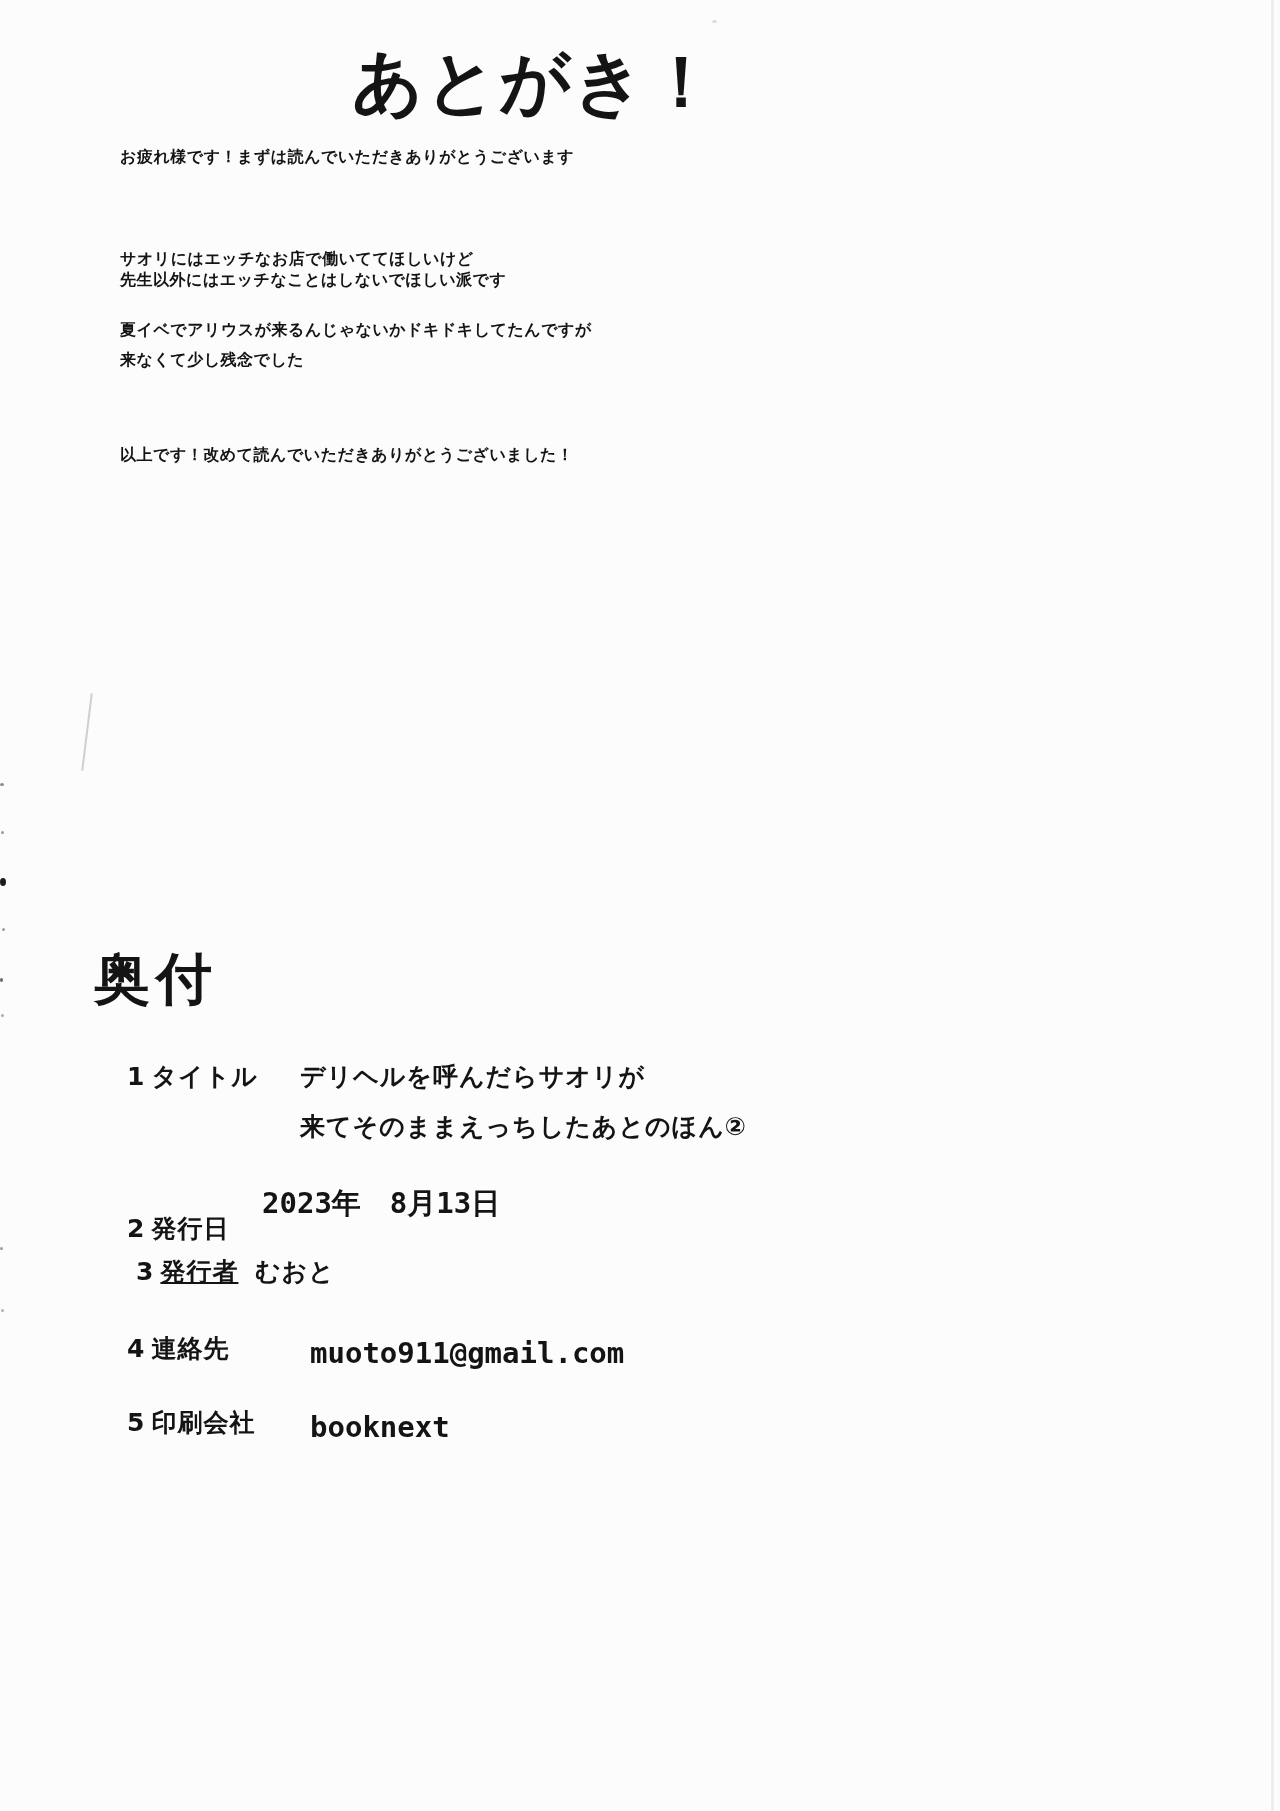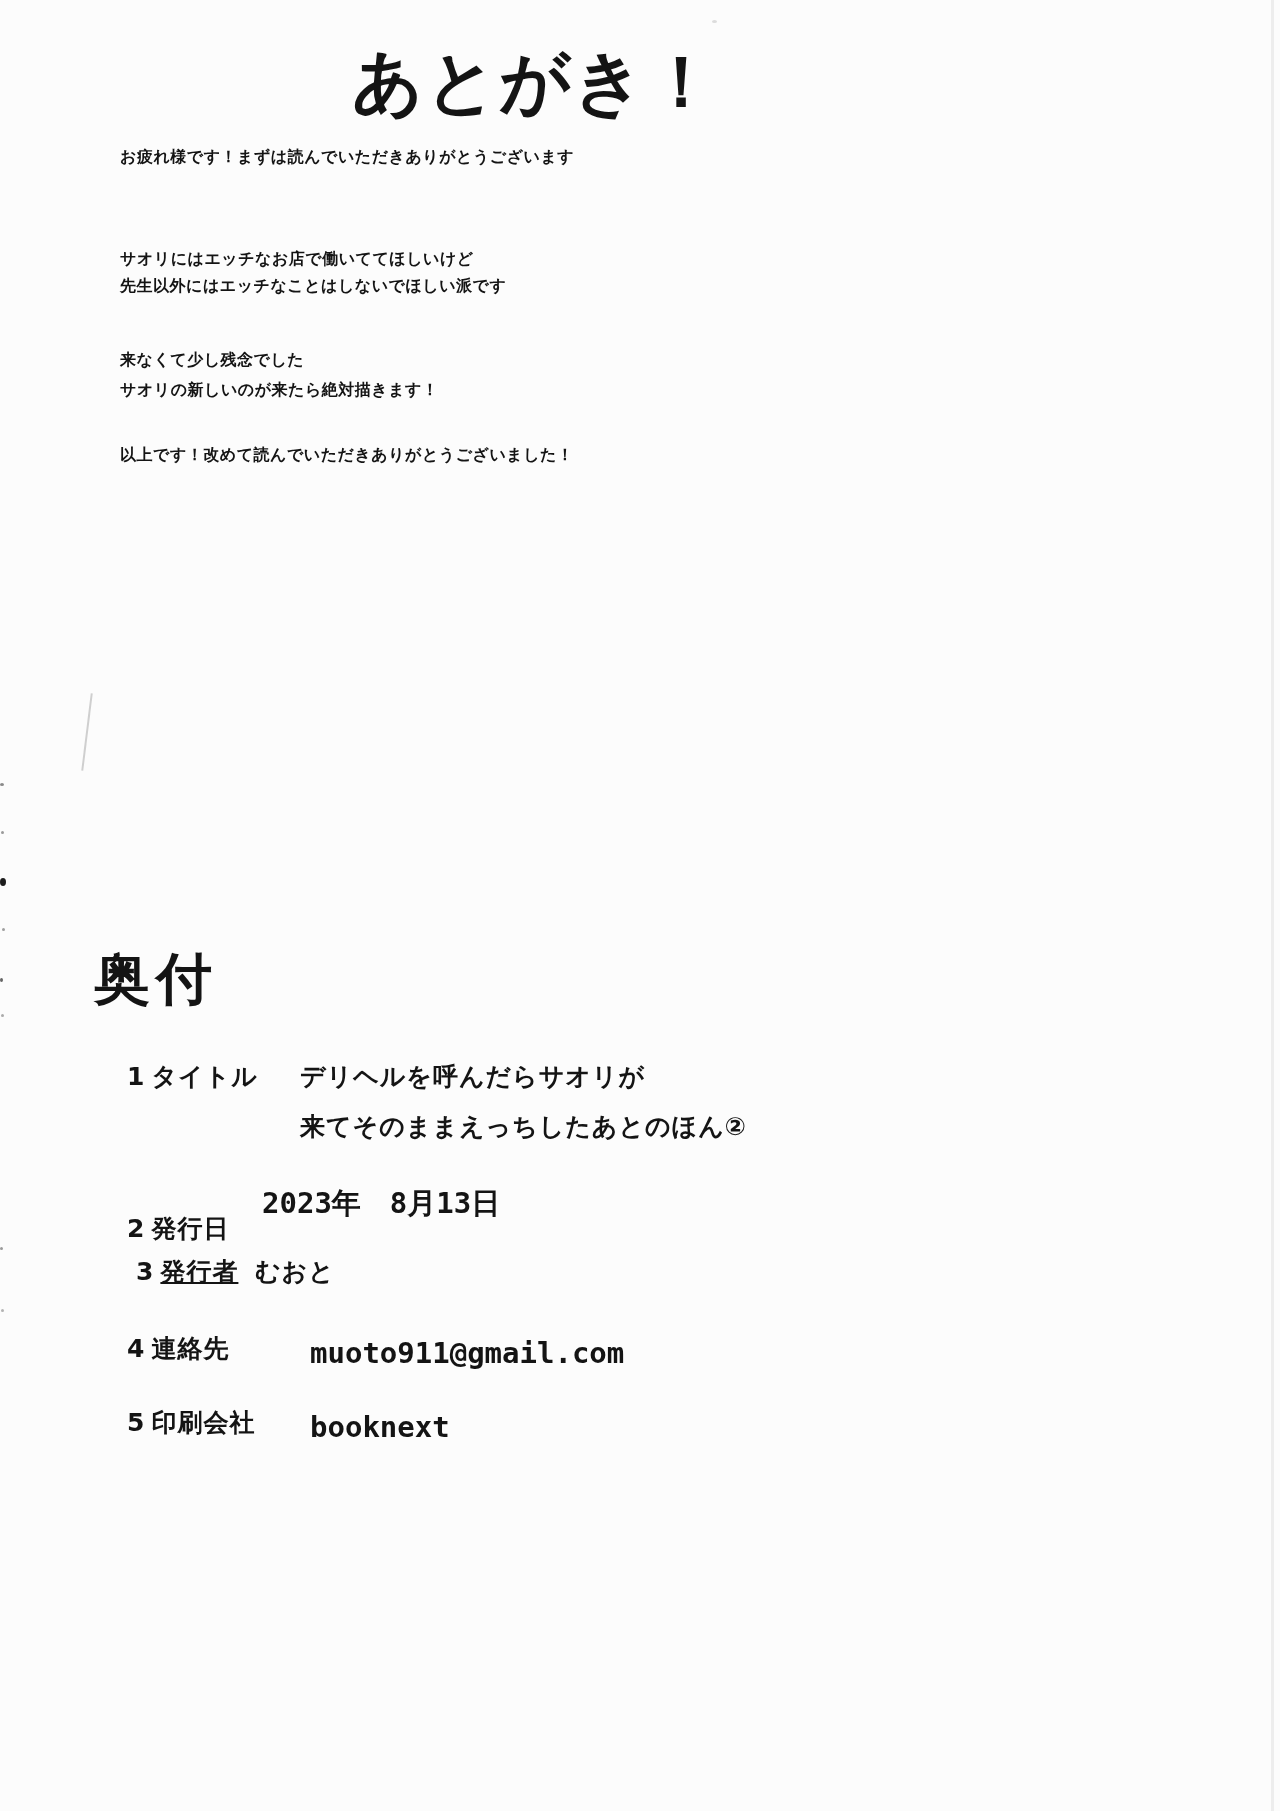--- a/index.html
+++ b/index.html
@@ -56,24 +56,24 @@
 </head>
 <body>
 
 <div class="page">
 
   <div class="abs afterword-title" style="left:352px; top:36px;">あとがき！</div>
 
   <div class="abs body-line" style="left:120px; top:147px;">お疲れ様です！まずは読んでいただきありがとうございます</div>
 
   <div class="abs body-line" style="left:120px; top:249px;">サオリにはエッチなお店で働いててほしいけど</div>
-  <div class="abs body-line" style="left:120px; top:276px;">先生以外にはエッチなことはしないでほしい派です</div>
+  <div class="abs body-line" style="left:120px; top:270px;">先生以外にはエッチなことはしないでほしい派です</div>
 
+  <div class="abs body-line" style="left:120px; top:320px;">夏イベでアリウスが来るんじゃないかドキドキしてたんですが</div>
   <div class="abs body-line" style="left:120px; top:350px;">来なくて少し残念でした</div>
-  <div class="abs body-line" style="left:120px; top:380px;">サオリの新しいのが来たら絶対描きます！</div>
 
   <div class="abs body-line" style="left:120px; top:445px;">以上です！改めて読んでいただきありがとうございました！</div>
 
   <div class="abs colophon-heading" style="left:94px; top:942px;">奥付</div>
 
   <div>
     <span class="abs co-text" style="left:127px; top:1060px;"><span class="co-num">1</span><span>タイトル</span></span>
     <span class="abs co-text" style="left:300px; top:1060px;">デリヘルを呼んだらサオリが</span>
     <span class="abs co-text" style="left:300px; top:1110px;">来てそのままえっちしたあとのほん②</span>
   </div>

